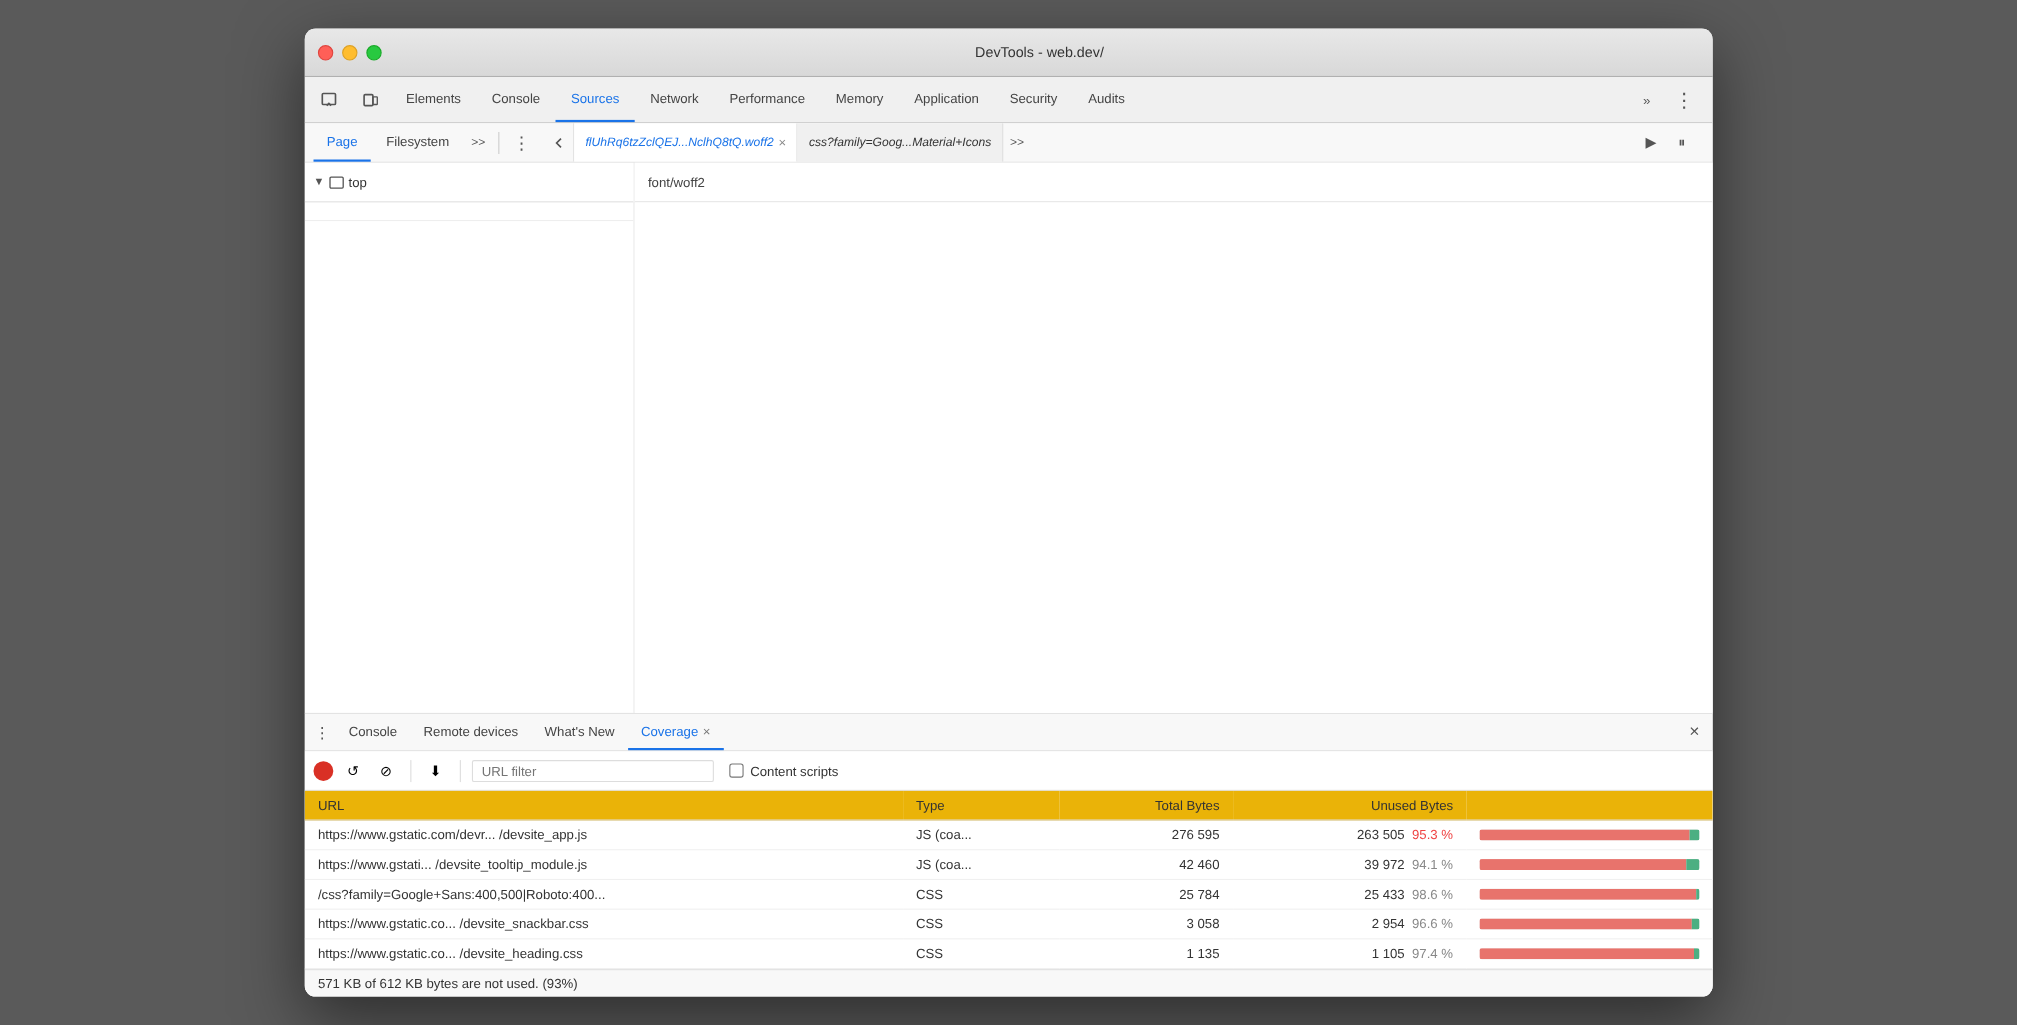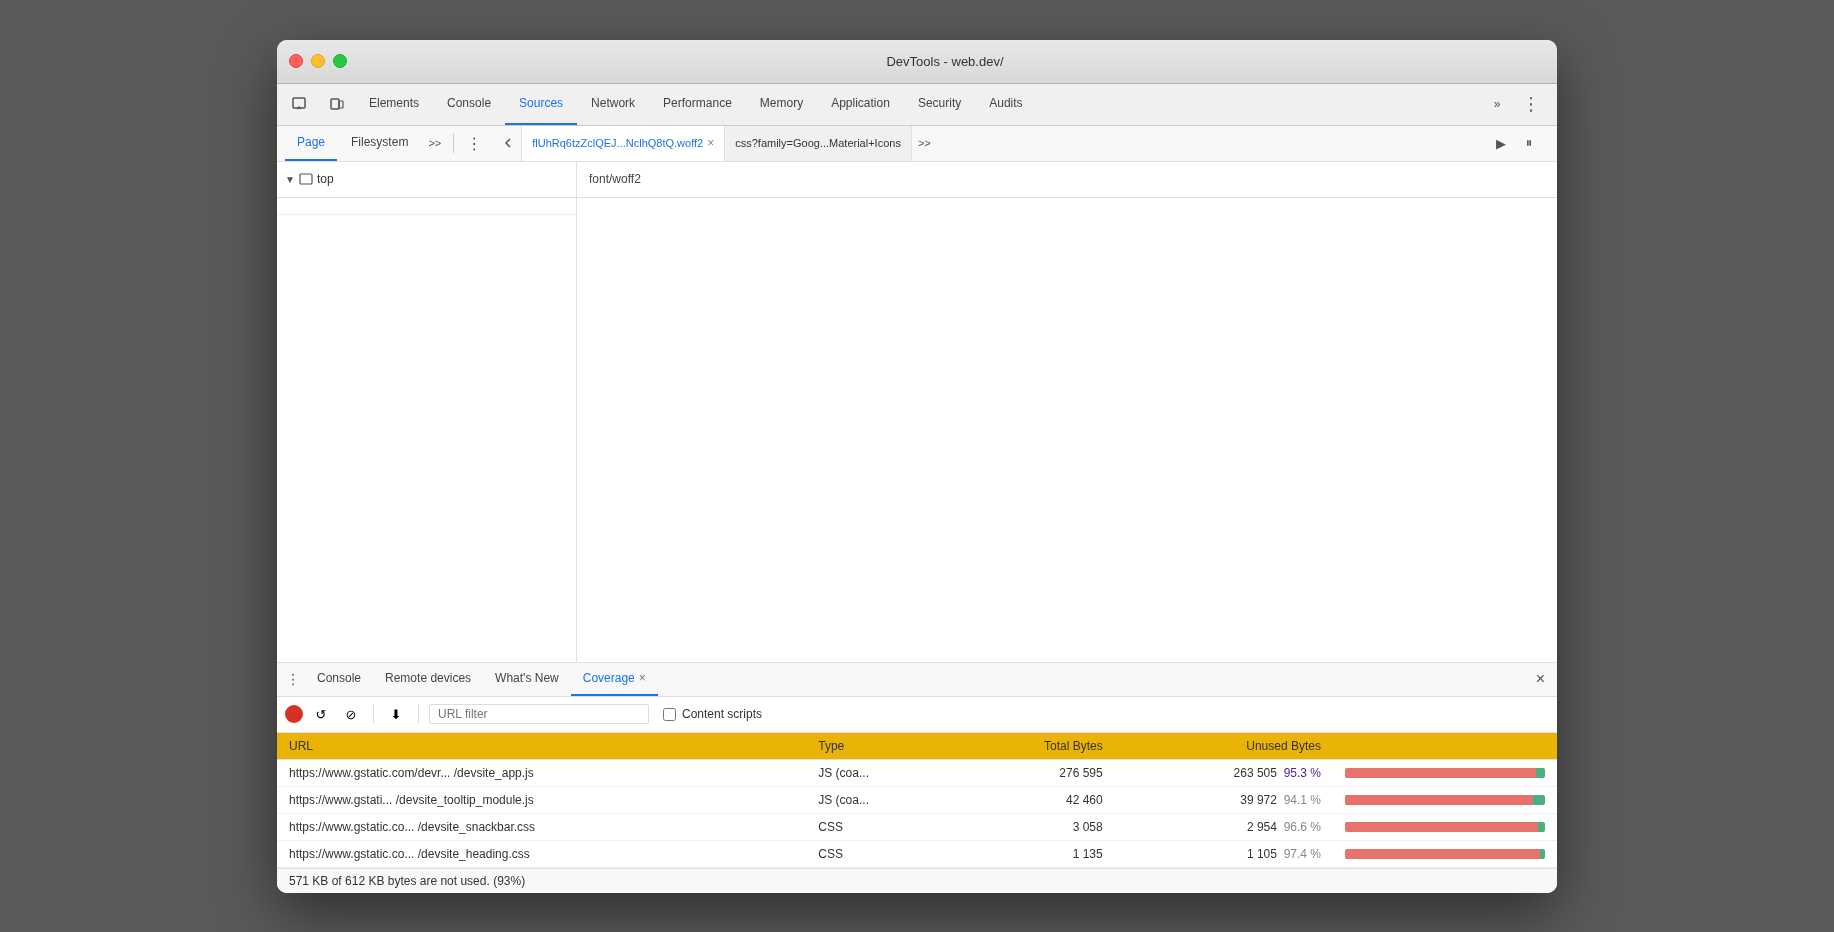--- a/index.html
+++ b/index.html
@@ -155,20 +155,21 @@
       color: #333;
       cursor: pointer;
       height: 100%;
       display: flex;
       align-items: center;
       gap: 4px;
       border-right: 1px solid #e0e0e0;
       background: #f0f0f0;
       white-space: nowrap;
       flex-shrink: 0;
+      font-style: italic;
     }
     .file-tab.active {
       background: #fff;
       color: #1a73e8;
     }
     .file-tab-close {
       font-size: 12px;
       color: #888;
       cursor: pointer;
     }
@@ -559,41 +560,53 @@
             <th style="text-align:right;">Total Bytes</th>
             <th style="text-align:right;">Unused Bytes</th>
             <th style="width:220px;"></th>
           </tr>
         </thead>
         <tbody id="coverage-tbody">
         <tr>
     <td class="url-cell">https://www.gstatic.com/devr... /devsite_app.js</td>
     <td>JS (coa...</td>
     <td class="num-cell">276 595</td>
-    <td class="num-cell">263 505&nbsp;&nbsp;<span style="color:#4c1d95;">95.3 %</span></td>
+    <td class="num-cell">263 505&nbsp;&nbsp;<span style="color:#ef4444;">95.3 %</span></td>
     <td class="bar-cell">
       <div class="bar-container">
         <div class="bar-unused" style="width:191px;"></div>
         <div class="bar-used" style="width:9px;"></div>
       </div>
     </td>
   </tr>
             <tr>
     <td class="url-cell">https://www.gstati... /devsite_tooltip_module.js</td>
     <td>JS (coa...</td>
     <td class="num-cell">42 460</td>
     <td class="num-cell">39 972&nbsp;&nbsp;<span style="color:#888;">94.1 %</span></td>
     <td class="bar-cell">
       <div class="bar-container">
         <div class="bar-unused" style="width:188px;"></div>
         <div class="bar-used" style="width:12px;"></div>
       </div>
     </td>
   </tr>
             <tr>
+    <td class="url-cell">/css?family=Google+Sans:400,500|Roboto:400...</td>
+    <td>CSS</td>
+    <td class="num-cell">25 784</td>
+    <td class="num-cell">25 433&nbsp;&nbsp;<span style="color:#888;">98.6 %</span></td>
+    <td class="bar-cell">
+      <div class="bar-container">
+        <div class="bar-unused" style="width:197px;"></div>
+        <div class="bar-used" style="width:3px;"></div>
+      </div>
+    </td>
+  </tr>
+            <tr>
     <td class="url-cell">https://www.gstatic.co... /devsite_snackbar.css</td>
     <td>CSS</td>
     <td class="num-cell">3 058</td>
     <td class="num-cell">2 954&nbsp;&nbsp;<span style="color:#888;">96.6 %</span></td>
     <td class="bar-cell">
       <div class="bar-container">
         <div class="bar-unused" style="width:193px;"></div>
         <div class="bar-used" style="width:7px;"></div>
       </div>
     </td>

